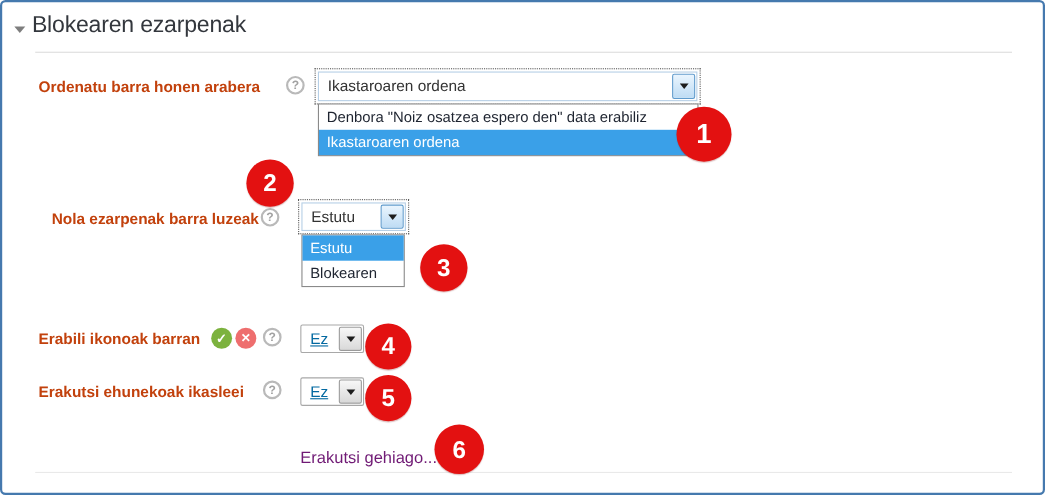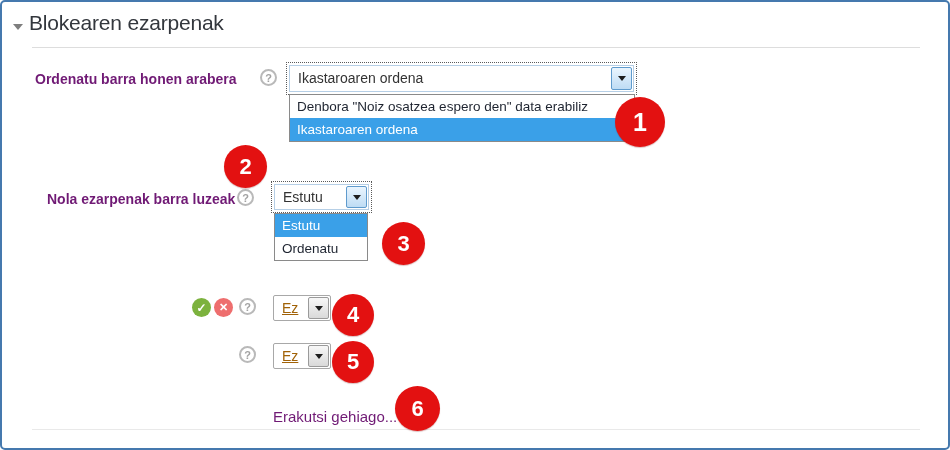--- a/index.html
+++ b/index.html
@@ -19,33 +19,33 @@
     border-top:6px solid #7e7e7e;
   }
   .hdr-title {
     position:absolute; left:27px; top:9px;
     font-size:21px; color:#33373d; letter-spacing:-0.2px;
   }
   .divider-top { position:absolute; left:30px; right:28px; top:45px; height:1px; background:#ddd; }
   .divider-bottom { position:absolute; left:30px; right:28px; top:427px; height:1px; background:#e9e9e9; }
 
   
-  .flabel { position:absolute; font-size:14px; font-weight:bold; color:#701a75; white-space:nowrap; }
+  .flabel { position:absolute; font-size:14px; font-weight:bold; color:#c2410c; white-space:nowrap; }
   .help {
     position:absolute; width:17px; height:17px; border-radius:50%;
     border:2px solid #b9b9b9; color:#a2a2a2; font-size:11px; font-weight:bold;
     display:flex; align-items:center; justify-content:center; background:#fff;
   }
 
   
   .sel { position:absolute; background:#fff; display:flex; align-items:stretch; }
   .sel.focused { border:1px solid #b6cfe6; outline:1px dotted #5a5a5a; outline-offset:2px; }
   .sel.plain   { border:1px solid #a8a8a8; border-radius:2px; }
   .sel-text { flex:1; font-size:14px; color:#333; padding:4px 4px 0 8px; white-space:nowrap; overflow:hidden; }
-  .sel.plain .sel-text { color:#a16207;text-decoration:underline; }
+  .sel.plain .sel-text { color:#0369a1;text-decoration:underline; }
   .sel-btn {
     width:21px; display:flex; align-items:center; justify-content:center; margin:1px;
     border-radius:2px;
   }
   .sel-btn.blue { background:linear-gradient(180deg,#eaf5fe 0%,#bedcf4 100%); border:1px solid #5f9bcd; }
   .sel-btn.gray { background:linear-gradient(180deg,#f7f7f7 0%,#d9d9d9 100%); border:1px solid #9a9a9a; }
   .arrow-down {
     width:0; height:0;
     border-left:4px solid transparent; border-right:4px solid transparent;
     border-top:5px solid #1d1d1d;
@@ -115,34 +115,36 @@
   <div class="help" style="left:235px; top:187px;">?</div>
 
   <div class="sel focused" style="left:272px; top:182px; width:95px; height:26px;">
     <span class="sel-text">Estutu</span>
     <span class="sel-btn blue">
         <span class="arrow-down"></span>
       </span>
   </div>
   <div class="droplist" style="left:272px; top:211px; width:94px;">
     <div class="opt selected">Estutu</div>
-    <div class="opt">Ordenatu</div>
+    <div class="opt">Blokearen</div>
   </div>
 
+  <div class="flabel" style="left:33px; top:298px;">Erabili ikonoak barran</div>
   <div class="mini-ic green" style="left:190px; top:296px;">✓</div>
   <div class="mini-ic red" style="left:212px; top:296px;">✕</div>
   <div class="help" style="left:237px; top:296px;">?</div>
 
   <div class="sel plain" style="left:271px; top:293px; width:58px; height:26px;">
     <span class="sel-text">Ez</span>
     <span class="sel-btn gray">
         <span class="arrow-down"></span>
       </span>
   </div>
 
+  <div class="flabel" style="left:33px; top:346px;">Erakutsi ehunekoak ikasleei</div>
   <div class="help" style="left:237px; top:344px;">?</div>
 
   <div class="sel plain" style="left:271px; top:341px; width:58px; height:26px;">
     <span class="sel-text">Ez</span>
     <span class="sel-btn gray">
         <span class="arrow-down"></span>
       </span>
   </div>
 
   <div class="more-link">Erakutsi gehiago...</div>

